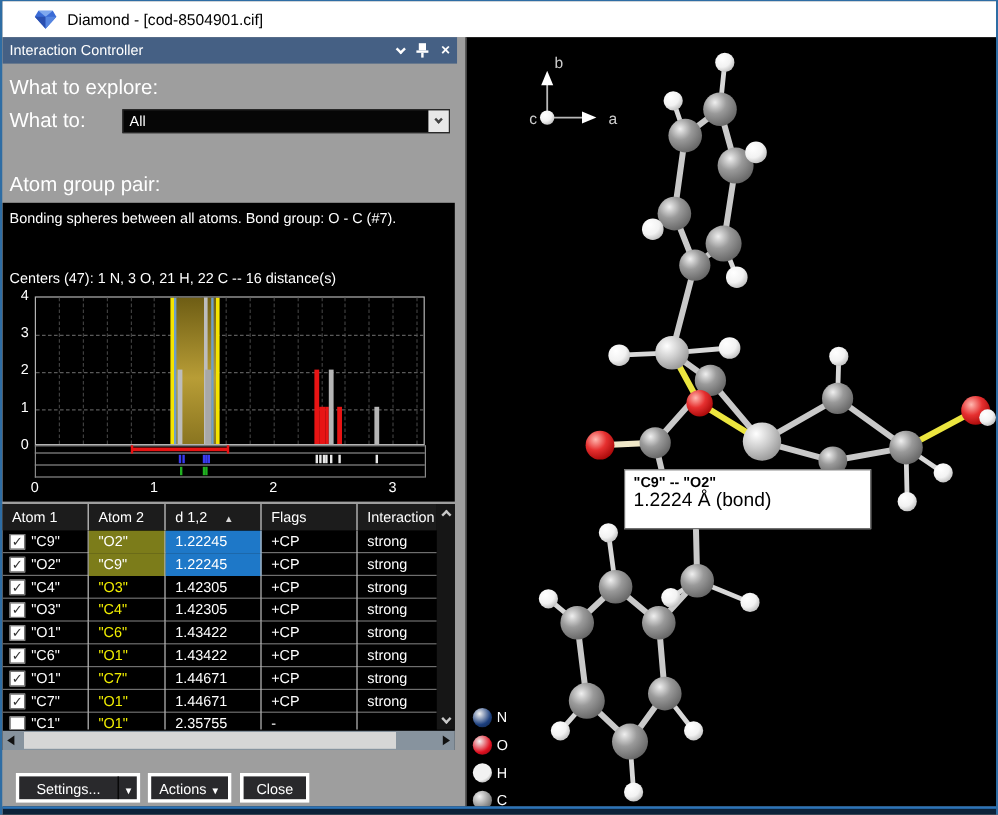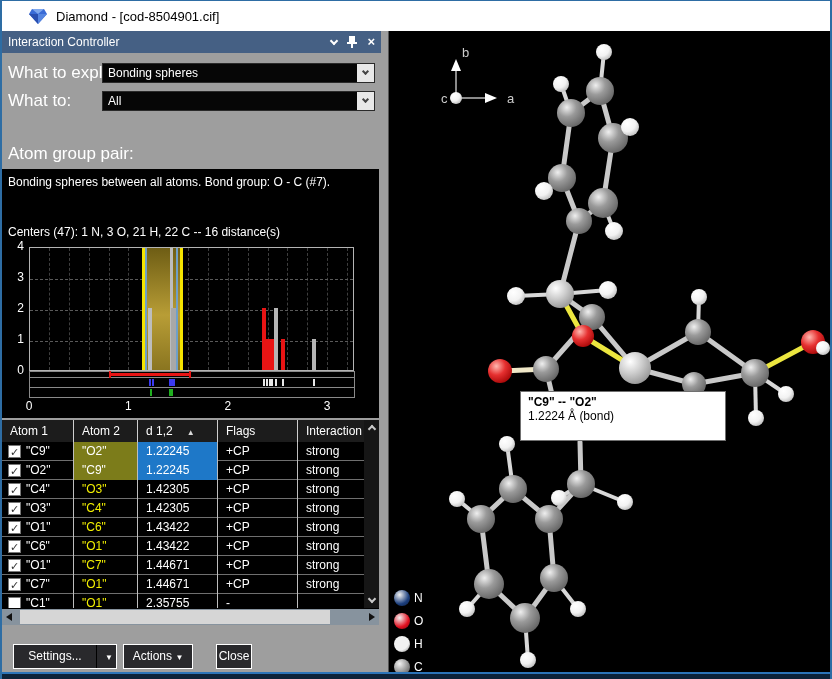--- a/index.html
+++ b/index.html
@@ -56,30 +56,30 @@
   .vscroll{position:absolute;left:362px;top:0;width:15px;height:188px;background:#161616;}
   .vs-arrow{position:absolute;left:0;width:15px;height:15px;display:flex;align-items:center;justify-content:center;}
   .vs-arrow .chev{border-color:#c8c8c8;}
   .hscroll{position:absolute;left:0;top:189px;width:377px;height:16px;background:#87939e;}
   .hs-thumb{position:absolute;left:18px;top:1px;width:310px;height:14px;background:#d6d6d6;}
   .tri{width:0;height:0;position:absolute;top:4px;}
   .tri-l{left:4px;border-top:4px solid transparent;border-bottom:4px solid transparent;border-right:6px solid #111;}
   .tri-r{right:4px;border-top:4px solid transparent;border-bottom:4px solid transparent;border-left:6px solid #111;}
   
   .btnrow{position:absolute;left:0;top:613px;width:379px;height:28px;}
-  .btn{position:absolute;top:0;height:25px;background:#29292c;border:1px solid #ffffff;color:#fff;font-size:12px;text-align:center;line-height:23px;}
+  .btn{position:absolute;top:0;height:25px;background:#29292c;border:3px solid #ffffff;color:#fff;font-size:12px;text-align:center;line-height:23px;}
   .btn .dsep{position:absolute;top:0;bottom:0;width:1px;background:#000;}
   .tridown{color:#fff;font-size:8px;}
   
   #splitter{position:absolute;left:379px;top:30px;width:7px;height:641px;background:#9e9e9e;}
   #viewport{position:absolute;left:386px;top:30px;width:444px;height:641px;background:#000;border-left:1px solid #555;}
   #mol-svg{position:absolute;left:0;top:0;width:444px;height:641px;}
   .tooltip{position:absolute;left:131px;top:360px;width:206px;height:50px;background:#fff;border:1px solid #707070;padding:3px 7px;color:#000;}
   .tooltip .tl1{font-size:12px;font-weight:bold;}
-  .tooltip .tl2,.tooltip .tl3{font-size:12px;}
+  .tooltip .tl2,.tooltip .tl3{font-size:16px;}
   .legend-item{position:absolute;left:5px;height:18px;display:flex;align-items:center;gap:4px;}
   .lsphere{width:16px;height:16px;border-radius:50%;}
   .legend-item span{color:#fff;font-size:12px;}
   
   #bottomstrip{position:absolute;left:0;top:671px;width:100%;height:8px;background:#0c2239;border-top:2px solid #2c74b8;}
 </style>
 </head>
 <body>
 
 <div id="app">
@@ -101,26 +101,20 @@
         <i class="chev"></i>
         <span class="pinicon">
             <i></i>
           </span>
         <span class="xicon">×</span>
       </span>
     </div>
 
     <div class="ctl-row" style="top:32px">
       <span class="ctl-label">What to explore:</span>
-      <div class="combo">
-        <span class="combo-value">Bonding spheres</span>
-        <span class="combo-btn">
-            <i class="chev"></i>
-          </span>
-      </div>
     </div>
     <div class="ctl-row" style="top:60px">
       <span class="ctl-label">What to:</span>
       <div class="combo">
         <span class="combo-value">All</span>
         <span class="combo-btn">
             <i class="chev"></i>
           </span>
       </div>
     </div>
@@ -292,21 +286,21 @@
 
     <div class="btnrow">
       <div class="btn" style="left:11px;width:104px">
         <span style="position:absolute;left:0;width:82px;text-align:center">Settings...</span>
         <span class="dsep" style="left:82px"></span>
         <span class="tridown" style="position:absolute;right:3px;top:1px">▼</span>
       </div>
       <div class="btn" style="left:121px;width:70px">
         <span>Actions</span> <span class="tridown">▼</span>
       </div>
-      <div class="btn" style="left:214px;width:36px">Close</div>
+      <div class="btn" style="left:198px;width:58px">Close</div>
     </div>
   </div>
 
   <div id="splitter"></div>
 
   <div id="viewport">
     <svg id="mol-svg" viewBox="386 30 444 641">
       <defs>
         <radialGradient id="gradC" cx="35%" cy="30%" r="75%">
           <stop offset="0%" stop-color="#efefef"></stop>

